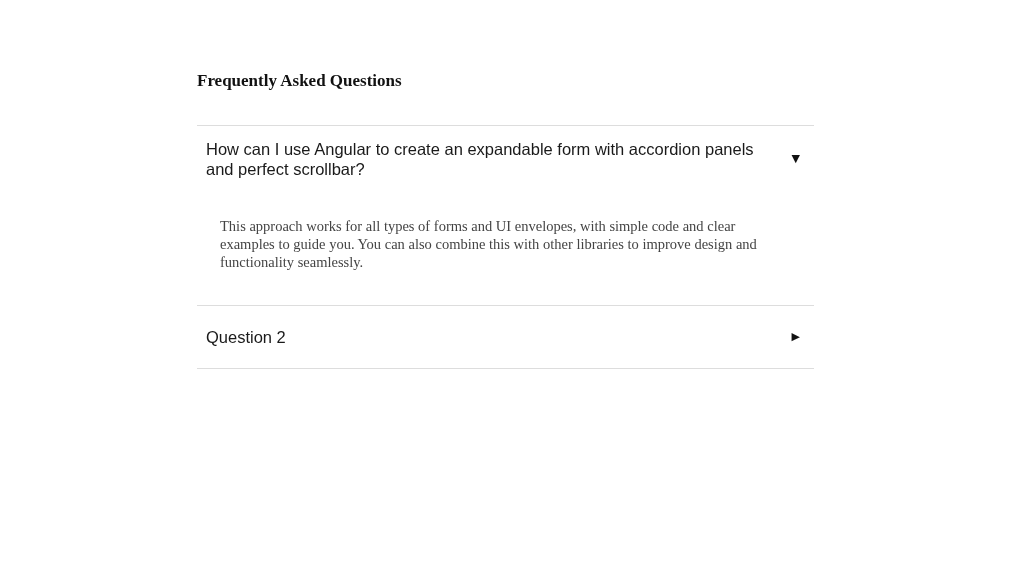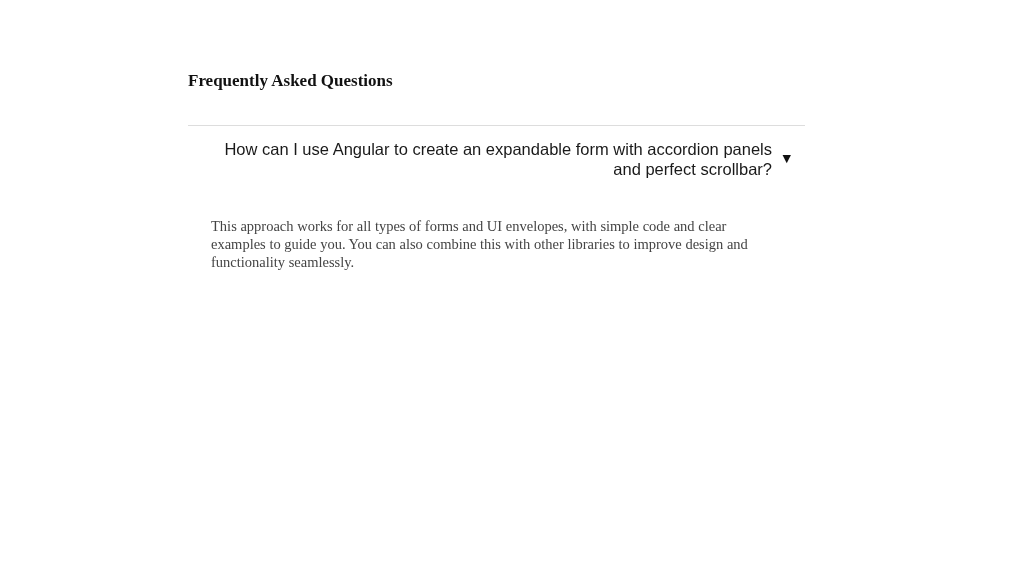--- a/index.html
+++ b/index.html
@@ -5,21 +5,21 @@
     html, body {
       margin: 0;
       padding: 0;
       background: #ffffff;
       width: 1024px;
       height: 576px;
       overflow: hidden;
     }
     .page {
       position: absolute;
-      left: 188px;
+      left: 197px;
       top: 70px;
       width: 617px;
     }
     .faq-title {
       font-family: "Liberation Serif", serif;
       font-weight: bold;
       font-size: 17px;
       color: #111111;
       margin: 0;
       line-height: 22px;
@@ -39,21 +39,20 @@
     }
     .acc-item.last {
       border-bottom: 1.5px solid #dddddd;
     }
     .acc-header {
       display: flex;
       align-items: center;
       justify-content: space-between;
       padding: 13px 14px 0 9px;
       cursor: pointer;
-      text-align: right;
     }
     .acc-question {
       font-family: "Liberation Sans", sans-serif;
       font-size: 16.5px;
       line-height: 20px;
       color: #1a1a1a;
       width: 575px;
     }
     .acc-arrow {
       font-family: "DejaVu Sans", sans-serif;
@@ -92,14 +91,20 @@
     <div class="acc-item open">
       <div class="acc-header">
         <span class="acc-question">How can I use Angular to create an expandable form with accordion panels and perfect scrollbar?</span>
         <span class="acc-arrow">▼</span>
       </div>
       <div class="acc-body">
         <p>This approach works for all types of forms and UI envelopes, with simple code and clear examples to guide you. You can also combine this with other libraries to improve design and functionality seamlessly.</p>
       </div>
     </div>
 
+    <div class="acc-item closed last">
+      <div class="acc-header">
+        <span class="acc-question">Question 2</span>
+        <span class="acc-arrow">▶</span>
+      </div>
+    </div>
   </div>
 </div>
 
 </body></html>

